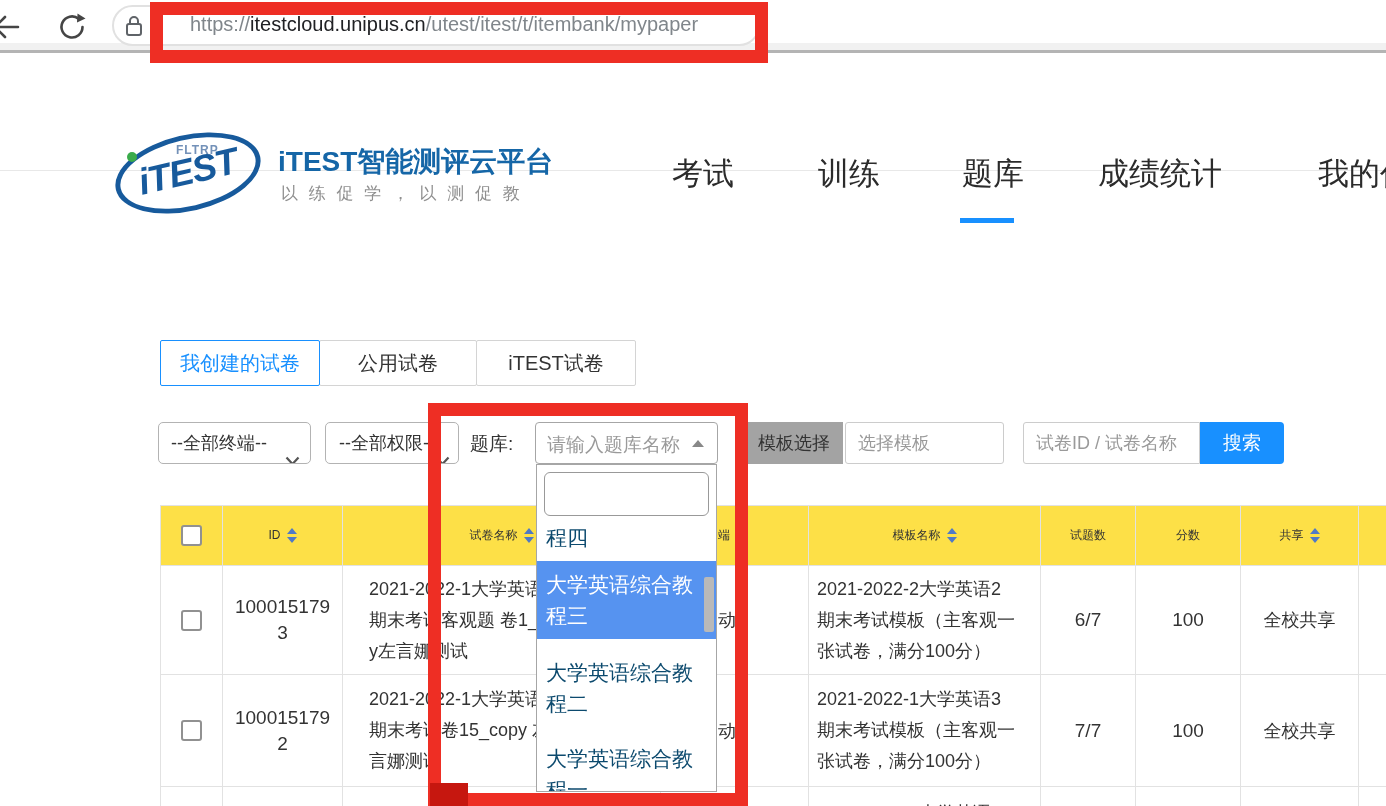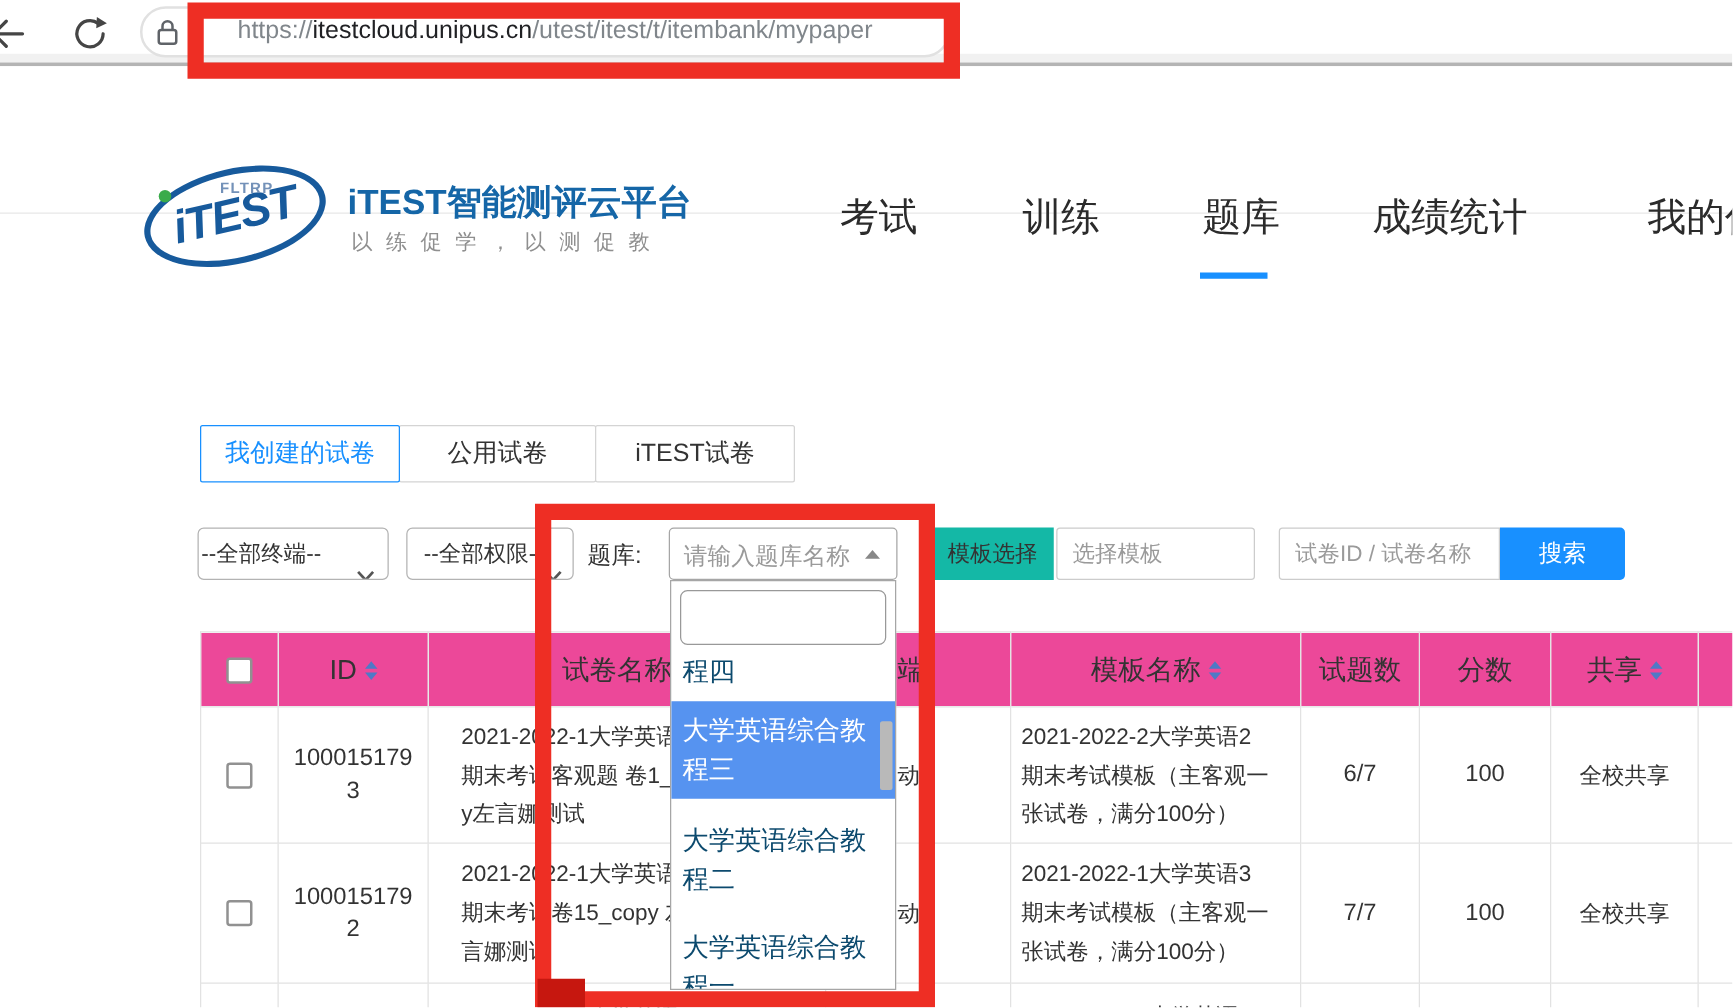--- a/index.html
+++ b/index.html
@@ -41,44 +41,44 @@
   
   .sub-tabs{position:absolute;left:160px;top:340px;display:flex;}
   .sub-tab{height:46px;line-height:44px;text-align:center;font-size:20px;background:#fff;
            border:1px solid #d4d4d4;box-sizing:border-box;color:#333;cursor:pointer;border-radius:2px;}
   .sub-tab+.sub-tab{margin-left:-1px;}
   .sub-tab.active{border-color:#1890ff;color:#1890ff;z-index:2;position:relative;}
 
   
   .select-box{position:absolute;top:422px;height:42px;border:1px solid #b3b3b3;border-radius:5px;
               background:#fff;box-sizing:border-box;font-size:18px;color:#333;line-height:40px;
-              padding-left:2px;white-space:nowrap;overflow:hidden;cursor:pointer;}
+              padding-left:12px;white-space:nowrap;overflow:hidden;cursor:pointer;}
   .chev{position:absolute;top:17px;}
   .filter-label{position:absolute;top:431px;font-size:19px;color:#333;}
   .combo{position:absolute;left:535px;top:422px;width:183px;height:42px;border:1px solid #a6a6a6;
          border-radius:4px;background:#fff;box-sizing:border-box;cursor:pointer;}
   .combo-ph{position:absolute;left:11px;top:9px;font-size:19px;color:#9a9a9a;white-space:nowrap;}
   .combo-arrow{position:absolute;right:13px;top:17px;width:0;height:0;
                border-left:6px solid transparent;border-right:6px solid transparent;
                border-bottom:7px solid #888;}
-  .tpl-addon{position:absolute;left:745px;top:422px;width:98px;height:42px;background:#14b8a6;
+  .tpl-addon{position:absolute;left:745px;top:422px;width:98px;height:42px;background:#a3a3a3;
              line-height:42px;text-align:center;font-size:18px;color:#333;}
   .f-input{position:absolute;top:422px;height:42px;border:1px solid #ccc;border-radius:3px;
            box-sizing:border-box;font-size:18px;padding:12px 12px;color:#333;background:#fff;
            font-family:"Liberation Sans",sans-serif;outline:none;}
   .f-input::placeholder{color:#9a9a9a;}
-  .search-btn{position:absolute;left:1200px;top:422px;width:100px;height:42px;background:#1890ff;
+  .search-btn{position:absolute;left:1200px;top:422px;width:84px;height:42px;background:#1890ff;
               color:#fff;border:none;border-radius:0 4px 4px 0;font-size:19px;cursor:pointer;
               font-family:"Liberation Sans",sans-serif;}
 
   
   .table-wrap{position:absolute;left:160px;top:505px;width:1240px;}
   table{border-collapse:collapse;table-layout:fixed;width:1240px;}
   th,td{border:1px solid #e2e2e2;font-weight:normal;overflow:hidden;}
-  thead th{background:#ec4899;height:57px;font-size:22px;color:#333;text-align:center;}
+  thead th{background:#fde047;height:57px;font-size:12px;color:#333;text-align:center;}
   td{font-size:18px;color:#333;text-align:center;vertical-align:middle;}
   tr.r1 td{height:106px;}
   tr.r2 td{height:109px;}
   tr.r3 td{height:100px;vertical-align:top;padding-top:11px;}
   .cell-left{text-align:left;white-space:pre-line;line-height:31px;}
   td.c-name{padding-left:26px;padding-right:4px;}
   td.c-tpl{padding-left:8px;padding-right:4px;}
   th.h-term,td.c-term{text-align:left;padding-left:57px;}
   .c-id{font-size:19px;line-height:26px;word-break:break-all;padding:0 10px;}
   .c-num{font-size:19px;}

